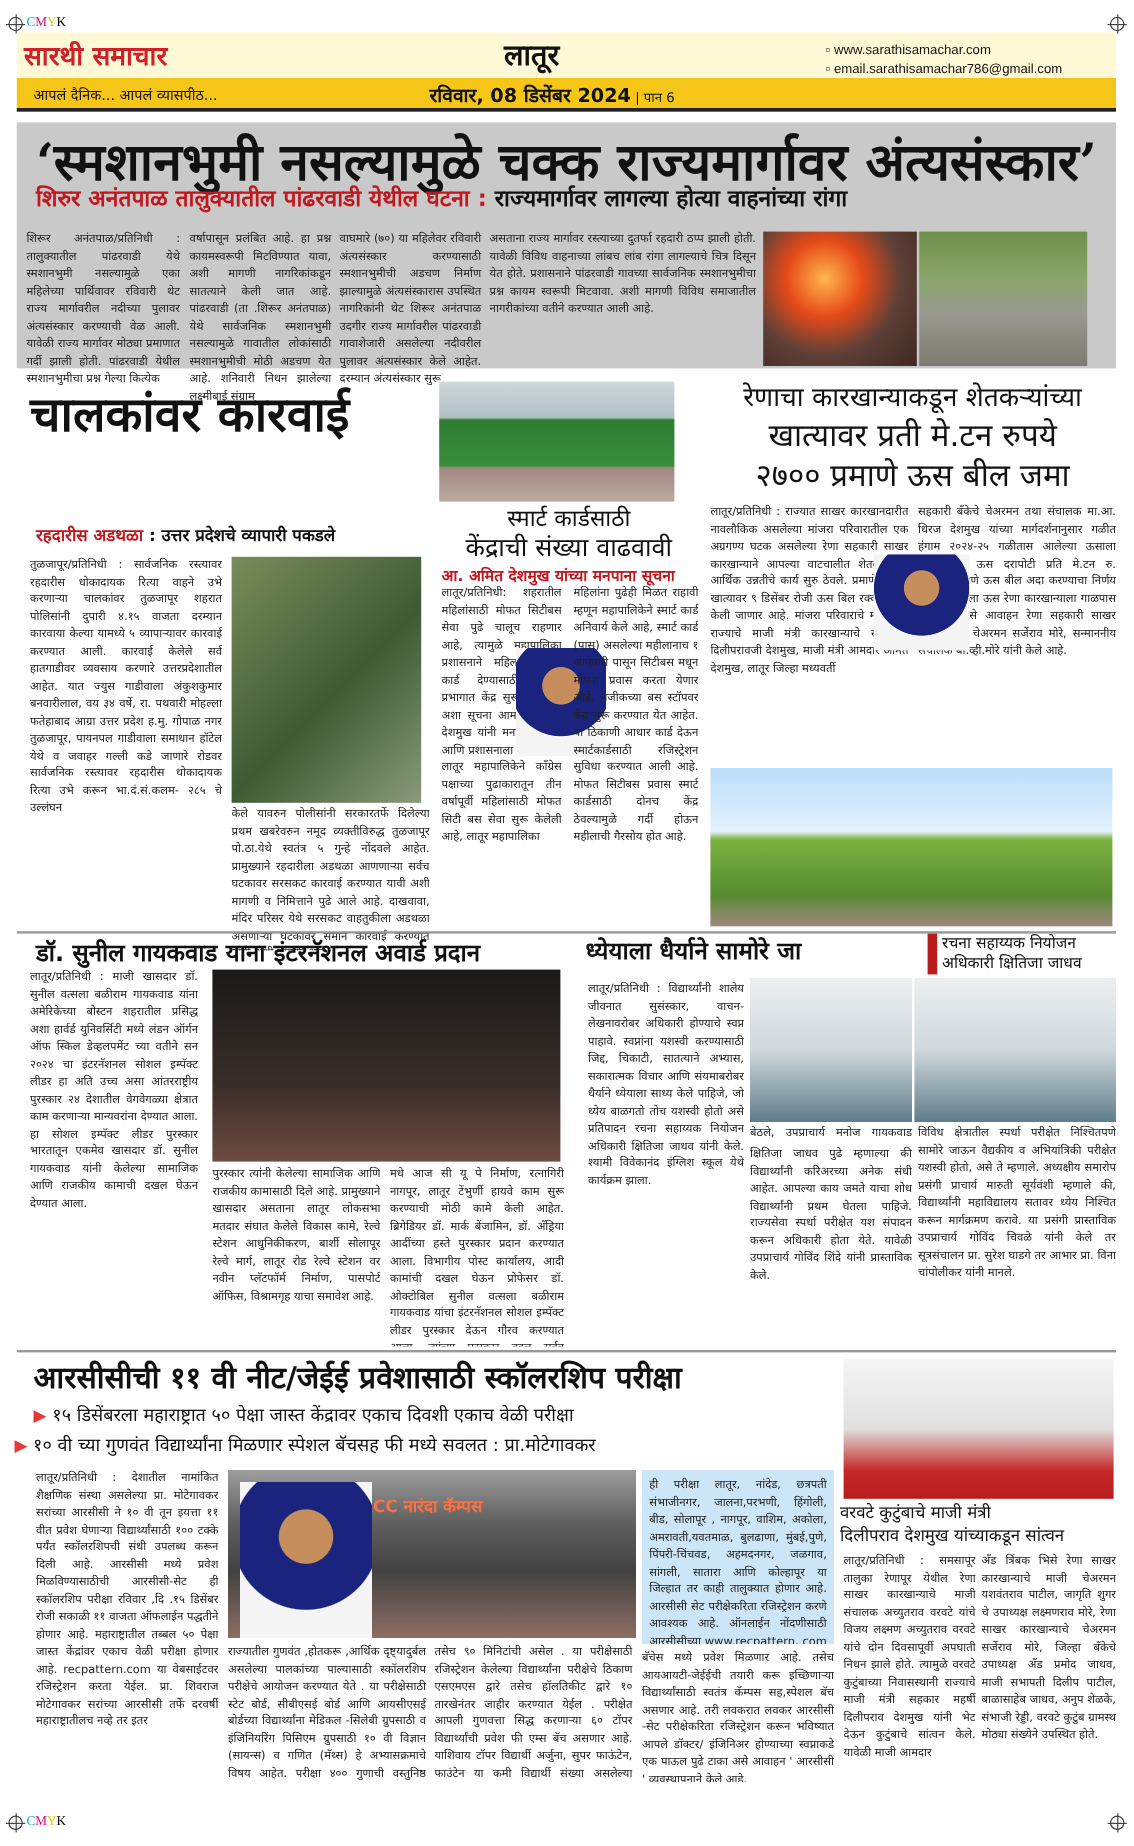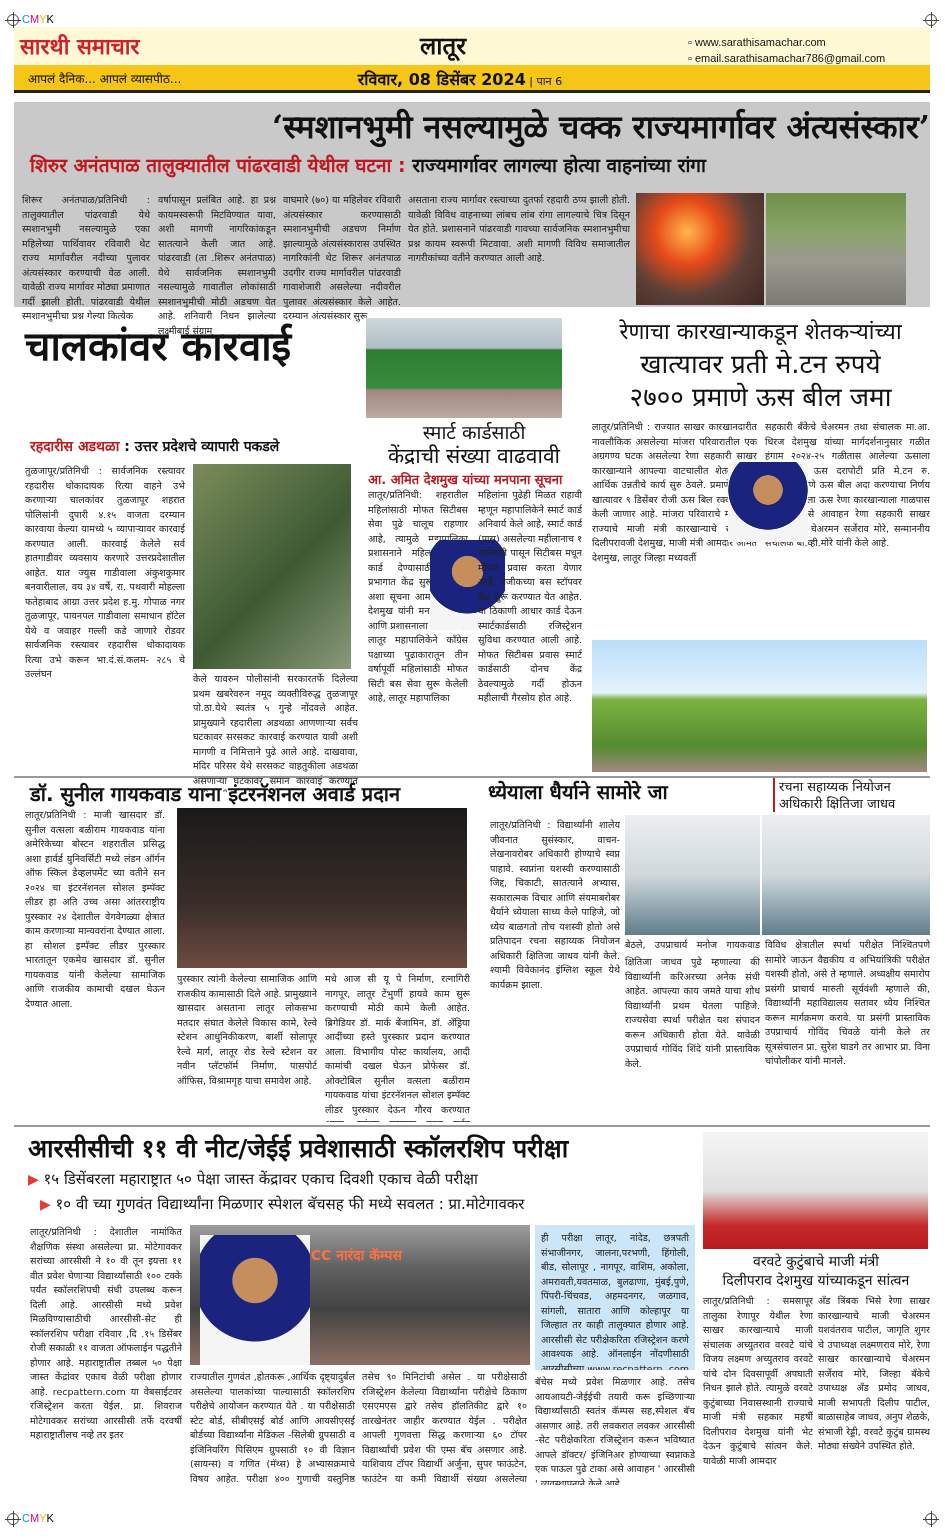--- a/index.html
+++ b/index.html
@@ -1,32 +1,32 @@
 <!DOCTYPE html>
 <html><head>
 <meta charset="utf-8">
 <style>
 *{box-sizing:border-box;margin:0;padding:0}
 body{width:945px;height:1538px;background:#fff;font-family:"DejaVu Sans",sans-serif;position:relative;overflow:hidden;color:#111}
 .abs{position:absolute}
-.cmyk{font-size:11px;font-family:Liberation Sans, sans-serif;}
+.cmyk{font-size:11px;font-family:Liberation Serif, serif;}
 .cmyk .c{color:#00a0e0}.cmyk .m{color:#e0007a}.cmyk .y{color:#e8c400}.cmyk .k{color:#000}
 .reg{width:12px;height:12px;border:1px solid #444;border-radius:50%;}
 .reg:before{content:"";position:absolute;left:5px;top:-3px;width:1px;height:16px;background:#444}
 .reg:after{content:"";position:absolute;top:5px;left:-3px;height:1px;width:16px;background:#444}
 .masthead{left:14px;top:27px;width:916px;height:38px;background:#fff9d6}
 .brand{left:20px;top:30px;font-size:22px;font-weight:bold;color:#d0202a}
 .city{left:420px;top:28px;font-size:24px;font-weight:bold;color:#111}
 .contact{left:688px;top:34px;font-size:11px;font-family:"Liberation Sans",sans-serif;line-height:16px}
 .bar{left:14px;top:65px;width:916px;height:28px;background:#f5c518;border-bottom:3px solid #222}
 .tagline{left:28px;top:70px;font-size:12px}
 .dateline{left:210px;top:68px;width:500px;text-align:center;font-size:16px;font-weight:bold}
 .dateline small{font-size:11px;font-weight:normal}
 .lead{left:14px;top:102px;width:916px;height:205px;background:#c9c9c9}
-.lead-h{left:14px;top:104px;width:916px;text-align:right;font-size:32px;font-weight:bold;font-family:"DejaVu Serif",serif}
+.lead-h{left:14px;top:104px;width:916px;text-align:center;font-size:43px;font-weight:bold;font-family:"DejaVu Serif",serif}
 .lead-sub{left:30px;top:152px;width:900px;font-size:19px;font-weight:bold}
 .lead-sub .red{color:#c0181f}
 .cols{font-size:9.5px;line-height:14.5px;color:#222;text-align:justify}
 .photo{background:linear-gradient(135deg,#7a8c5a,#3e5a33 55%,#8a9a7a)}
 .fire{background:radial-gradient(circle at 40% 35%,#ffb74d,#e64a19 30%,#5d4037 60%,#3e2723)}
 .road{background:linear-gradient(180deg,#6f8f4a 0%,#8aa56a 35%,#9a9a90 60%,#7b7b72 100%)}
 .bus{background:linear-gradient(180deg,#cfd8dc 0%,#b0bec5 30%,#2e7d32 32%,#388e3c 70%,#a1887f 72%,#bcaaa4 100%)}
 .h-big{font-weight:bold;color:#111}
 .sep{background:#999;height:2px}
 .blue-box{background:#cde6f7}
@@ -96,47 +96,47 @@
 
 <div class="abs sep" style="left:14px;top:776px;width:916px"></div>
 
 <div class="abs h-big" style="left:30px;top:780px;font-size:20px">डॉ. सुनील गायकवाड याना इंटरनॅशनल अवार्ड प्रदान</div>
 <div class="abs cols" style="left:25px;top:808px;width:140px;height:315px;overflow:hidden">लातूर/प्रतिनिधी : माजी खासदार डॉ. सुनील वत्सला बळीराम गायकवाड यांना अमेरिकेच्या बोस्टन शहरातील प्रसिद्ध अशा हार्वर्ड युनिवर्सिटी मध्ये लंडन ऑर्गन ऑफ स्किल डेव्हलपमेंट च्या वतीने सन २०२४ चा इंटरनॅशनल सोशल इम्पॅक्ट लीडर हा अति उच्च असा आंतरराष्ट्रीय पुरस्कार २४ देशातील वेगवेगळ्या क्षेत्रात काम करणाऱ्या मान्यवरांना देण्यात आला. हा सोशल इम्पॅक्ट लीडर पुरस्कार भारतातून एकमेव खासदार डॉ. सुनील गायकवाड यांनी केलेल्या सामाजिक आणि राजकीय कामाची दखल घेऊन देण्यात आला.</div>
 <div class="abs award" style="left:177px;top:808px;width:290px;height:160px"></div>
 <div class="abs cols" style="left:177px;top:972px;width:140px;height:150px;overflow:hidden">पुरस्कार त्यांनी केलेल्या सामाजिक आणि राजकीय कामासाठी दिले आहे. प्रामुख्याने खासदार असताना लातूर लोकसभा मतदार संघात केलेले विकास कामे, रेल्वे स्टेशन आधुनिकीकरण, बार्शी सोलापूर रेल्वे मार्ग, लातूर रोड रेल्वे स्टेशन वर नवीन प्लॅटफॉर्म निर्माण, पासपोर्ट ऑफिस, विश्रामगृह याचा समावेश आहे.</div>
 <div class="abs cols" style="left:325px;top:972px;width:145px;height:150px;overflow:hidden">मधे आज सी यू पे निर्माण, रत्नागिरी नागपूर, लातूर टेंभुर्णी हायवे काम सुरू करण्याची मोठी कामे केली आहेत. ब्रिगेडियर डॉ. मार्क बेंजामिन, डॉ. अँड्रिया आदींच्या हस्ते पुरस्कार प्रदान करण्यात आला. विभागीय पोस्ट कार्यालय, आदी कामांची दखल घेऊन प्रोफेसर डॉ. ओक्टोबिल सुनील वत्सला बळीराम गायकवाड यांचा इंटरनॅशनल सोशल इम्पॅक्ट लीडर पुरस्कार देऊन गौरव करण्यात आला. त्यांच्या पुरस्कार बद्दल सर्वत्र अभिनंदन होत आहे.</div>
 
 <div class="abs h-big" style="left:488px;top:778px;font-size:20px">ध्येयाला धैर्याने सामोरे जा</div>
-<div class="abs" style="left:773px;top:778px;border-left:2px solid #b91c1c;padding-left:4px;font-size:13px;line-height:17px">
+<div class="abs" style="left:773px;top:778px;border-left:8px solid #b91c1c;padding-left:4px;font-size:13px;line-height:17px">
   <div>रचना सहाय्यक नियोजन</div>
   <div>अधिकारी क्षितिजा जाधव</div>
 </div>
 <div class="abs cols" style="left:490px;top:818px;width:130px;height:305px;overflow:hidden">लातूर/प्रतिनिधी : विद्यार्थ्यांनी शालेय जीवनात सुसंस्कार, वाचन-लेखनावरोबर अधिकारी होण्याचे स्वप्न पाहावे. स्वप्नांना यशस्वी करण्यासाठी जिद्द, चिकाटी, सातत्याने अभ्यास, सकारात्मक विचार आणि संयमाबरोबर धैर्याने ध्येयाला साध्य केले पाहिजे, जो ध्येय बाळगतो तोच यशस्वी होतो असे प्रतिपादन रचना सहाय्यक नियोजन अधिकारी क्षितिजा जाधव यांनी केले. श्यामी विवेकानंद इंग्लिश स्कूल येथे कार्यक्रम झाला.</div>
 <div class="abs hall" style="left:625px;top:815px;width:135px;height:120px"></div>
 <div class="abs hall" style="left:762px;top:815px;width:168px;height:120px"></div>
 <div class="abs cols" style="left:625px;top:938px;width:135px;height:14px;overflow:hidden">बेठले, उपप्राचार्य मनोज गायकवाड उपस्थित होते.</div>
 <div class="abs cols" style="left:625px;top:955px;width:135px;height:168px;overflow:hidden">क्षितिजा जाधव पुढे म्हणाल्या की विद्यार्थ्यांनी करिअरच्या अनेक संधी आहेत. आपल्या काय जमते याचा शोध विद्यार्थ्यांनी प्रथम घेतला पाहिजे. राज्यसेवा स्पर्धा परीक्षेत यश संपादन करून अधिकारी होता येते. यावेळी उपप्राचार्य गोविंद शिंदे यांनी प्रास्ताविक केले.</div>
 <div class="abs cols" style="left:765px;top:938px;width:165px;height:185px;overflow:hidden">विविध क्षेत्रातील स्पर्धा परीक्षेत निश्चितपणे सामोरे जाऊन वैद्यकीय व अभियांत्रिकी परीक्षेत यशस्वी होतो, असे ते म्हणाले. अध्यक्षीय समारोप प्रसंगी प्राचार्य मारुती सूर्यवंशी म्हणाले की, विद्यार्थ्यांनी महाविद्यालय सतावर ध्येय निश्चित करून मार्गक्रमण करावे. या प्रसंगी प्रास्ताविक उपप्राचार्य गोविंद चिवळे यांनी केले तर सूत्रसंचालन प्रा. सुरेश घाडगे तर आभार प्रा. विना चांपोलीकर यांनी मानले.</div>
 
 <div class="abs sep" style="left:14px;top:1125px;width:916px"></div>
 
 <div class="abs h-big" style="left:28px;top:1130px;font-size:25px">आरसीसीची ११ वी नीट/जेईई  प्रवेशासाठी स्कॉलरशिप परीक्षा</div>
 <div class="abs" style="left:28px;top:1168px;font-size:15px"><span class="bullet">▶</span> <span>१५ डिसेंबरला महाराष्ट्रात ५० पेक्षा जास्त केंद्रावर एकाच दिवशी एकाच वेळी परीक्षा</span></div>
-<div class="abs" style="left:40px;top:1193px;font-size:15px"><span class="bullet">▶</span> <span>१० वी च्या गुणवंत विद्यार्थ्यांना मिळणार स्पेशल बॅचसह फी मध्ये सवलत : प्रा.मोटेगावकर</span></div>
+<div class="abs" style="left:12px;top:1193px;font-size:15px"><span class="bullet">▶</span> <span>१० वी च्या गुणवंत विद्यार्थ्यांना मिळणार स्पेशल बॅचसह फी मध्ये सवलत : प्रा.मोटेगावकर</span></div>
 <div class="abs cols" style="left:30px;top:1225px;width:152px;height:260px;overflow:hidden">लातूर/प्रतिनिधी : देशातील नामांकित शैक्षणिक संस्था असलेल्या प्रा. मोटेगावकर सरांच्या आरसीसी ने १० वी तून इयत्ता ११ वीत प्रवेश घेणाऱ्या विद्यार्थ्यांसाठी १०० टक्के पर्यंत स्कॉलरशिपची संधी उपलब्ध करून दिली आहे. आरसीसी मध्ये प्रवेश मिळविण्यासाठीची आरसीसी-सेट ही स्कॉलरशिप परीक्षा रविवार ,दि .१५ डिसेंबर रोजी सकाळी ११ वाजता ऑफलाईन पद्धतीने होणार आहे. महाराष्ट्रातील तब्बल ५० पेक्षा जास्त केंद्रांवर एकाच वेळी परीक्षा होणार आहे. recpattern.com या वेबसाईटवर रजिस्ट्रेशन करता येईल. प्रा. शिवराज मोटेगावकर सरांच्या आरसीसी तर्फे दरवर्षी महाराष्ट्रातीलच नव्हे तर इतर</div>
 <div class="abs rcc" style="left:190px;top:1225px;width:340px;height:140px"></div>
 <div class="abs" style="left:300px;top:1245px;font-size:14px;font-weight:bold;color:#ff7043">RCC नारंदा कॅम्पस</div>
 <div class="abs person" style="left:200px;top:1235px;width:110px;height:130px"></div>
 <div class="abs cols" style="left:190px;top:1370px;width:165px;height:115px;overflow:hidden">राज्यातील गुणवंत ,होतकरू ,आर्थिक दृष्ट्यादुर्बल असलेल्या पालकांच्या पाल्यासाठी स्कॉलरशिप परीक्षेचे आयोजन करण्यात येते . या परीक्षेसाठी स्टेट बोर्ड, सीबीएसई बोर्ड आणि आयसीएसई बोर्डच्या विद्यार्थ्यांना मेडिकल -सिलेबी ग्रुपसाठी व इंजिनियरिंग पिसिएम ग्रुपसाठी १० वी विज्ञान (सायन्स) व गणित (मॅथ्स) हे अभ्यासक्रमाचे विषय आहेत. परीक्षा ४०० गुणाची वस्तुनिष्ठ स्वरूपाची</div>
 <div class="abs cols" style="left:362px;top:1370px;width:165px;height:115px;overflow:hidden">तसेच ९० मिनिटांची असेल . या परीक्षेसाठी रजिस्ट्रेशन केलेल्या विद्यार्थ्यांना परीक्षेचे ठिकाण एसएमएस द्वारे तसेच हॉलतिकीट द्वारे १० तारखेनंतर जाहीर करण्यात येईल . परीक्षेत आपली गुणवत्ता सिद्ध करणाऱ्या ६० टॉपर विद्यार्थ्यांची प्रवेश फी एम्स बॅच असणार आहे. याशिवाय टॉपर विद्यार्थी अर्जुना, सुपर फाऊंटेन, फाउंटेन या कमी विद्यार्थी संख्या असलेल्या स्पेशल</div>
 <div class="abs blue-box cols" style="left:535px;top:1225px;width:160px;height:145px;padding:6px;overflow:hidden"><span>ही परीक्षा लातूर, नांदेड, छत्रपती संभाजीनगर, जालना,परभणी, हिंगोली, बीड, सोलापूर , नागपूर, वाशिम, अकोला, अमरावती,यवतमाळ, बुलढाणा, मुंबई,पुणे, पिंपरी-चिंचवड, अहमदनगर, जळगाव, सांगली, सातारा आणि कोल्हापूर या जिल्हात तर काही तालुक्यात होणार आहे. आरसीसी सेट परीक्षेकरिता रजिस्ट्रेशन करणे आवश्यक आहे. ऑनलाईन नोंदणीसाठी आरसीसीच्या www.recpattern. com या वेबसाईटवर करता येणार आहे.</span></div>
 <div class="abs cols" style="left:535px;top:1375px;width:160px;height:110px;overflow:hidden">बॅचेस मध्ये प्रवेश मिळणार आहे. तसेच आयआयटी-जेईईची तयारी करू इच्छिणाऱ्या विद्यार्थ्यांसाठी स्वतंत्र कॅम्पस सह,स्पेशल बॅच असणार आहे. तरी लवकरात लवकर आरसीसी -सेट परीक्षेकरिता रजिस्ट्रेशन करून भविष्यात आपले डॉक्टर/ इंजिनिअर होण्याच्या स्वप्नाकडे एक पाऊल पुढे टाका असे आवाहन ' आरसीसी ' व्यवस्थापनाने केले आहे.</div>
 
 <div class="abs condol" style="left:703px;top:1132px;width:225px;height:117px"></div>
-<div class="abs" style="left:700px;top:1252px;width:232px;text-align:center;font-size:14px;line-height:19px">
+<div class="abs" style="left:700px;top:1252px;width:232px;font-size:14px;line-height:19px">
   <div>वरवटे कुटुंबाचे माजी मंत्री</div>
   <div>दिलीपराव देशमुख यांच्याकडून सांत्वन</div>
 </div>
 <div class="abs cols" style="left:703px;top:1294px;width:110px;height:195px;overflow:hidden">लातूर/प्रतिनिधी : समसापूर तालुका रेणापूर येथील रेणा साखर कारखान्याचे माजी संचालक अच्युतराव वरवटे यांचे विजय लक्ष्मण अच्युतराव वरवटे यांचे दोन दिवसापूर्वी अपघाती निधन झाले होते. त्यामुळे वरवटे कुटुंबाच्या निवासस्थानी राज्याचे माजी मंत्री सहकार महर्षी दिलीपराव देशमुख यांनी भेट देऊन कुटुंबाचे सांत्वन केले. यावेळी माजी आमदार</div>
 <div class="abs cols" style="left:818px;top:1294px;width:112px;height:195px;overflow:hidden">अँड त्रिंबक भिसे रेणा साखर कारखान्याचे माजी चेअरमन यशवंतराव पाटील, जागृति शुगर चे उपाध्यक्ष लक्ष्मणराव मोरे, रेणा साखर कारखान्याचे चेअरमन सर्जेराव मोरे, जिल्हा बँकेचे उपाध्यक्ष अँड प्रमोद जाधव, माजी सभापती दिलीप पाटील, बाळासाहेब जाधव, अनुप शेळके, संभाजी रेड्डी, वरवटे कुटुंब ग्रामस्थ मोठ्या संख्येने उपस्थित होते.</div>
 
 <div class="abs reg" style="left:7px;top:1513px"></div>
 <div class="abs cmyk" style="left:22px;top:1512px"><span class="c">C</span><span class="m">M</span><span class="y">Y</span><span class="k">K</span></div>
 <div class="abs reg" style="left:925px;top:1513px"></div>
 

